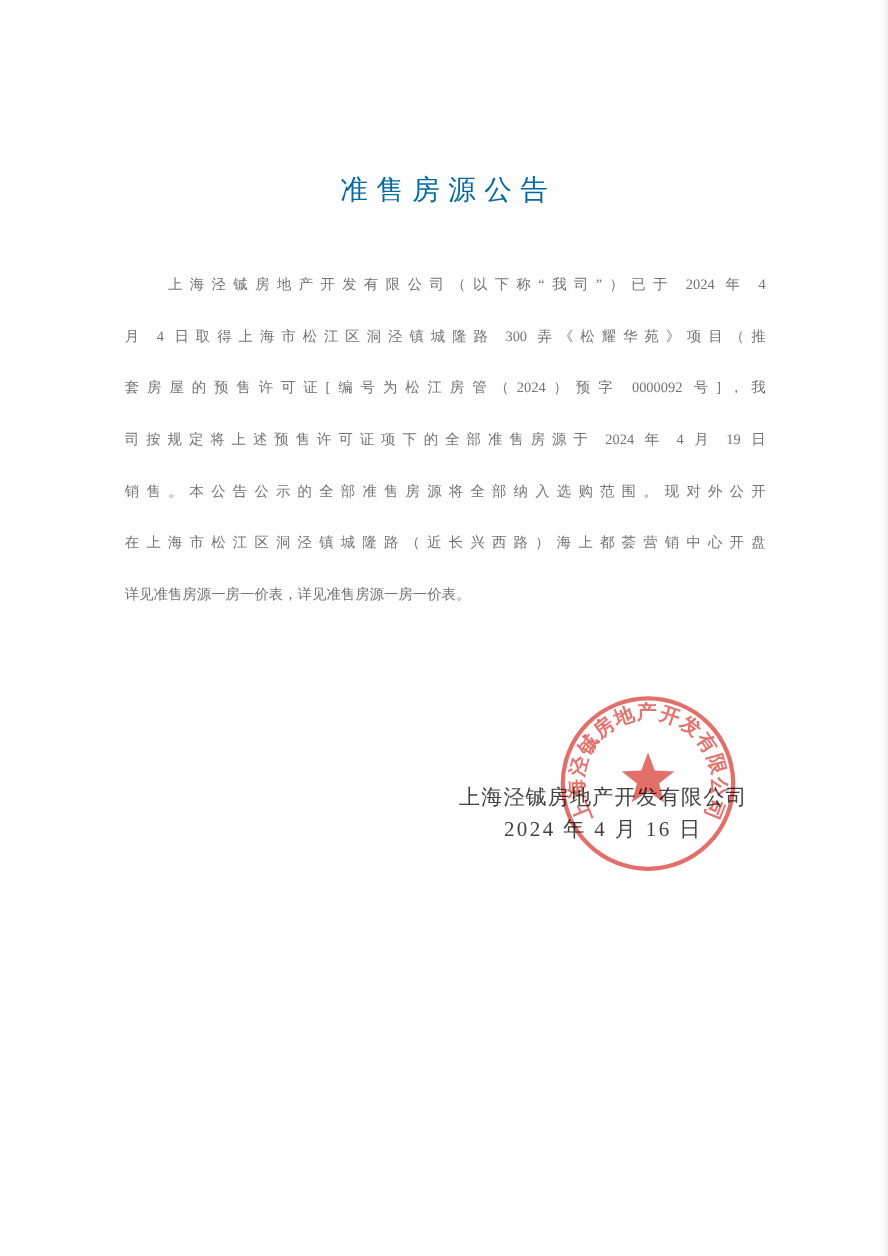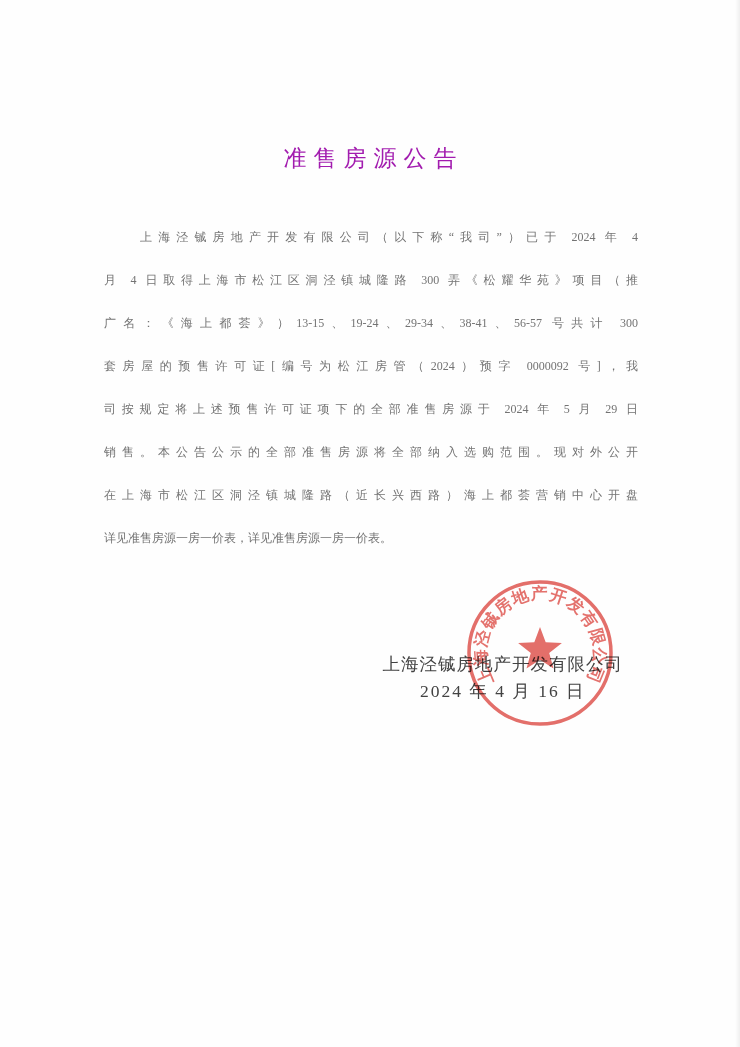--- a/index.html
+++ b/index.html
@@ -25,21 +25,21 @@
   }
   .doc-title {
     position: absolute;
     top: 143px;
     left: 0;
     width: 100%;
     text-align: center;
     font-size: 23px;
     letter-spacing: 7px;
     font-weight: 500;
-    color: #a21caf;
+    color: #0369a1;
     text-indent: 7px; 
   }
   .doc-body {
     position: absolute;
     top: 216px;
     left: 104px;
     width: 534px;
     font-size: 12px;
     color: #737373;
   }
@@ -92,23 +92,22 @@
 </head>
 <body>
 
 <div class="page">
 
   <div class="doc-title">准售房源公告</div>
 
   <div class="doc-body">
     <div class="line first">上海泾铖房地产开发有限公司（以下称“我司”）已于 2024 年 4</div>
     <div class="line">月 4 日取得上海市松江区洞泾镇城隆路 300 弄《松耀华苑》项目（推</div>
-    <div class="line">广名：《海上都荟》）13-15、19-24、29-34、38-41、56-57 号共计 300</div>
     <div class="line">套房屋的预售许可证[编号为松江房管（2024）预字 0000092 号]，我</div>
-    <div class="line">司按规定将上述预售许可证项下的全部准售房源于 2024 年 5 月 29 日</div>
+    <div class="line">司按规定将上述预售许可证项下的全部准售房源于 2024 年 4 月 19 日</div>
     <div class="line">销售。本公告公示的全部准售房源将全部纳入选购范围。现对外公开</div>
     <div class="line">在上海市松江区洞泾镇城隆路（近长兴西路）海上都荟营销中心开盘</div>
     <div class="line last">详见准售房源一房一价表，详见准售房源一房一价表。</div>
   </div>
 
   <div class="sign-block">
     <div class="company">上海泾铖房地产开发有限公司</div>
     <div class="date">2024 年 4 月 16 日</div>
   </div>
 

